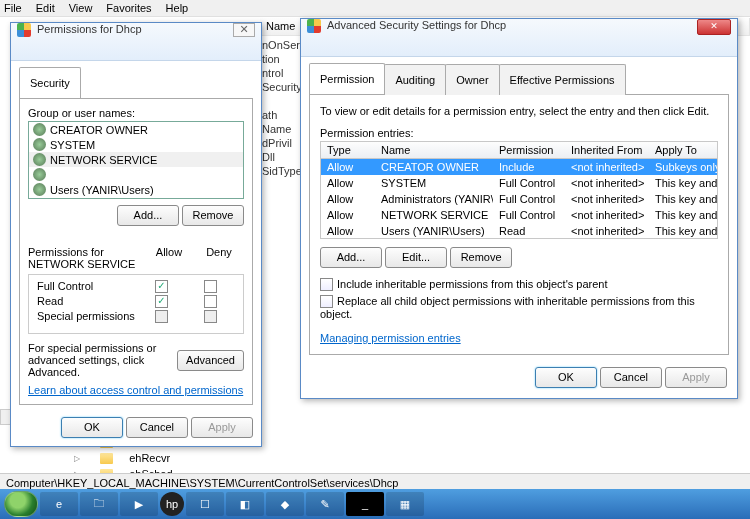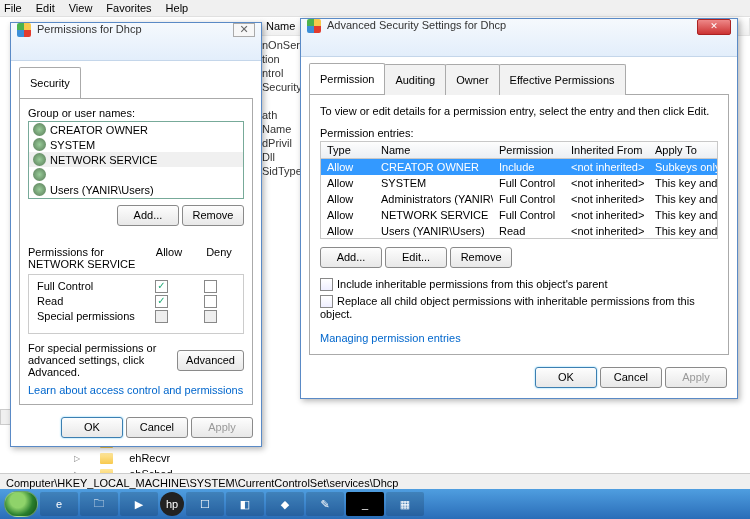--- a/index.html
+++ b/index.html
@@ -45,21 +45,21 @@
 .btn { display: inline-block; min-width: 62px; height: 21px; background: linear-gradient(#fdfdfd,#e8e8e8); border: 1px solid #8a8a8a; border-radius: 3px; text-align: center; line-height: 19px; padding: 0 8px; }
 .btn.primary { border-color: #3c7fb1; box-shadow: 0 0 2px #6cf; }
 .btn.disabled { color: #999; }
 
 .permhdr { display: flex; font-weight: 400; margin-top: 20px; }
 .permhdr span:nth-child(1){ flex: 1; } .permhdr span:nth-child(2){ width: 50px; text-align: center;} .permhdr span:nth-child(3){ width: 50px; text-align: center;}
 .permrow { display: flex; padding: 1px 4px; }
 .permrow span:first-child { flex: 1; }
 .cb { width: 13px; height: 13px; border: 1px solid #888; background: #fff; margin: 0 18px; display: inline-block; text-align: center; line-height: 10px; font-size: 10px; color: #2a7; }
 
-.link { color: #0066cc; cursor: pointer; }
+.link { color: #0066cc; text-decoration: underline; cursor: pointer; }
 
 .tblhdr { display: flex; background: linear-gradient(#fdfdfd,#eceff3); border: 1px solid #c8c8c8; }
 .tblhdr span, .tblrow span { padding: 2px 6px; overflow: hidden; white-space: nowrap; }
 .c1{width:54px}.c2{width:118px}.c3{width:72px}.c4{width:84px}.c5{flex:1}
 .tblrow { display: flex; }
 .tblrow.sel { background: #3399ff; color: #fff; }
 .tblbody { border: 1px solid #c8c8c8; border-top: none; background: #fff; height: 80px; }
 
 .chk { width: 13px; height: 13px; border: 1px solid #888; background: linear-gradient(#fff,#eef); display: inline-block; vertical-align: -3px; margin-right: 4px; }
 

